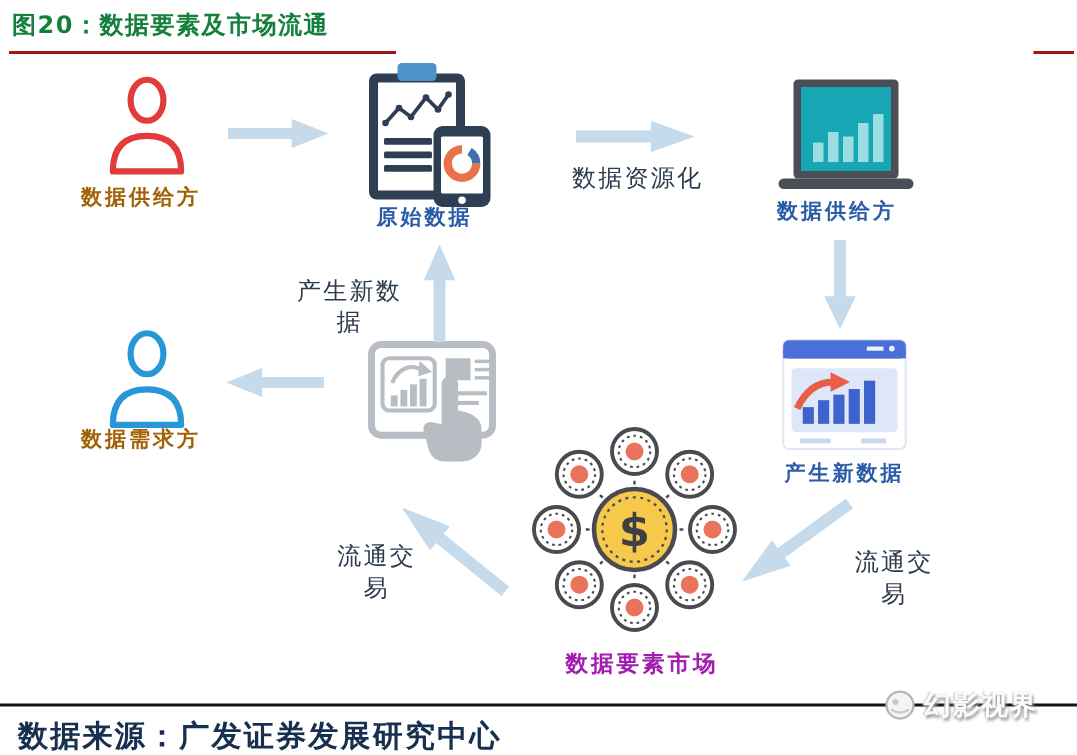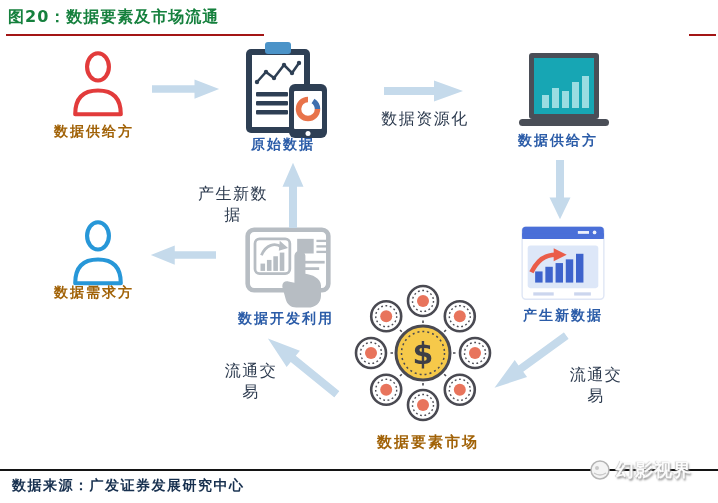--- a/index.html
+++ b/index.html
@@ -3,26 +3,26 @@
 <meta charset="utf-8">
 <style>
   html,body{margin:0;padding:0;background:#fff;}
   #stage{position:relative;width:718px;height:503px;background:#fff;overflow:hidden;
          font-family:"DejaVu Sans","Liberation Sans",sans-serif;}
   .abs{position:absolute;}
   .fig-title{left:8px;top:7px;font-size:16px;font-weight:bold;color:#15803d;letter-spacing:1px;}
   .rule-red{height:2px;background:#a31515;}
   .node-label{font-size:14px;font-weight:700;color:#2b5ca8;letter-spacing:2px;text-align:center;}
   .node-label.dark{color:#a16207;font-family:Liberation Serif, serif;}
-  .node-label.red{color:#a16207;font-size:15px;letter-spacing:2px;}
+  .node-label.red{color:#a21caf;font-size:15px;letter-spacing:2px;}
   .edge-label{font-size:16px;color:#2c3a4e;letter-spacing:1.5px;font-weight:500;text-align:center;}
   .arrow{position:absolute;}
   .arrow svg{display:block;width:100%;height:100%;}
   .footer-rule{left:0;top:469px;width:718px;height:2px;background:#141414;}
-  .source-note{left:12px;top:477px;font-size:14px;font-weight:bold;color:#17304f;letter-spacing:1.5px;}
+  .source-note{left:12px;top:477px;font-size:20px;font-weight:bold;color:#17304f;letter-spacing:1.5px;}
   .watermark{left:588px;top:458px;display:flex;align-items:center;gap:4px;}
   .watermark-text{font-size:18px;font-weight:bold;color:#fbfbfb;
                   text-shadow:1px 2px 2px #9a9a9a, -1px 0 1px #cfcfcf;letter-spacing:1px;}
   .person-red{color:#e23b3b;}
   .person-blue{color:#2797d8;}
 </style>
 </head>
 <body>
 
 <div id="stage">
@@ -192,21 +192,20 @@
     <path d="M23 32 C 28 20 38 18 45 23" fill="none" stroke="#b7bdc3" stroke-width="3"></path>
     <polygon points="43,16 52,24 42,27" fill="#b7bdc3"></polygon>
     <rect x="62" y="14" width="18" height="16" fill="#b7bdc3"></rect>
     <rect x="83" y="15" width="12" height="2.5" fill="#b7bdc3"></rect>
     <rect x="83" y="21" width="12" height="2.5" fill="#b7bdc3"></rect>
     <rect x="83" y="27" width="12" height="2.5" fill="#b7bdc3"></rect>
     <rect x="62" y="38" width="30" height="3" fill="#b7bdc3"></rect>
     <rect x="62" y="45" width="24" height="3" fill="#b7bdc3"></rect>
     <path d="M59 33 c0-3.5 2.5-6 6-6 s6 2.5 6 6 v19 c7 1 17 4.5 17 13 v11 c0 8-6.5 13-14 13 h-13 c-6 0-10-3.5-11.5-9 l-3.5-13 c-1-4.5 2-7.5 6.5-6.5 l6.5 1.5 z" fill="#b7bdc3"></path>
   </svg>
-  <div class="abs node-label" style="left:224px;top:310px;width:124px;">数据开发利用</div>
 
   <div class="arrow" style="left:260px;top:183px;width:66px;height:24px;transform:rotate(-90deg);">
     <svg viewBox="0 0 80 24" preserveAspectRatio="none">
       <polygon points="0,8 50,8 50,1.5 79,12 50,22.5 50,16 0,16" fill="#c5daeb"></polygon>
       </svg>
   </div>
   <div class="abs edge-label" style="left:190px;top:184px;width:86px;">产生新数据</div>
 
   <div class="arrow" style="left:150px;top:244px;width:66px;height:22px;transform:rotate(180deg);">
     <svg viewBox="0 0 80 24" preserveAspectRatio="none">

